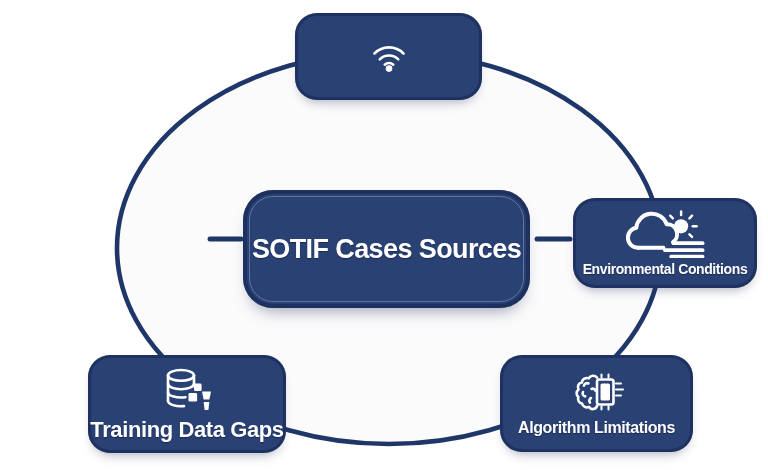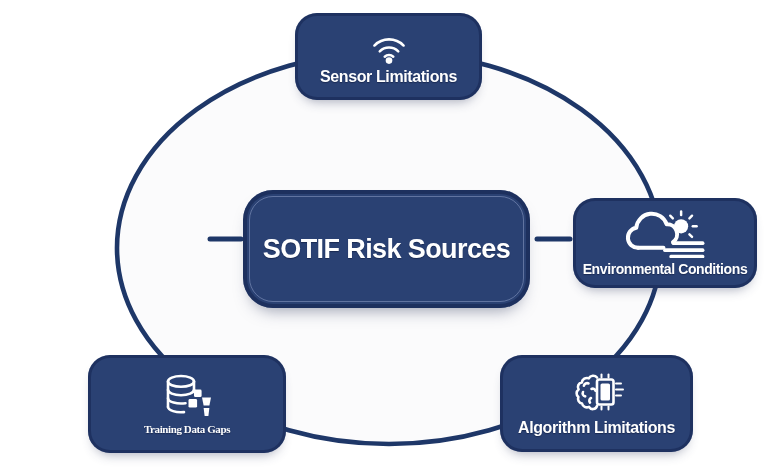--- a/index.html
+++ b/index.html
@@ -35,21 +35,21 @@
   .n-center{
     left:243px; top:190px; width:287px; height:118px;
     border-radius:30px;
     box-shadow: inset 0 0 0 4px rgba(16,32,74,.5), 0 10px 16px -8px rgba(50,60,95,.5);
   }
   .n-center .ring{
     position:absolute;inset:6px;border:1.6px solid rgba(150,165,205,.5);
     border-radius:24px;pointer-events:none;
   }
   .n-sensor .label, .n-edge .label, .n-algorithm .label{font-size:16px;}
-  .n-training .label{font-size:11px;font-family:Liberation Serif, serif;}
+  .n-training .label{font-size:22px;}
   .n-environmental .label{font-size:14px;}
   .n-center .label{font-size:27px;letter-spacing:-0.6px;}
   .ic{stroke:#ffffff;fill:none;stroke-width:2.6;stroke-linecap:round;stroke-linejoin:round;}
   .icf{fill:#ffffff;stroke:none;}
 </style>
 </head>
 <body>
 
 <div id="stage">
 
@@ -61,21 +61,20 @@
 
   <div class="node n-sensor">
     <span class="icon">
       <svg width="48" height="37" viewBox="0 0 48 38">
         <path class="ic" stroke-width="3" d="M9 18 A 21 21 0 0 1 39 18"></path>
         <path class="ic" stroke-width="3" d="M14.5 24 A 13.5 13.5 0 0 1 33.5 24"></path>
         <path class="ic" stroke-width="3" d="M19.6 29.5 A 6.4 6.4 0 0 1 28.4 29.5"></path>
         <circle class="icf" cx="24" cy="33.5" r="3.4"></circle>
       </svg>
     </span>
-    <span class="label">Sensor Limitations</span>
   </div>
 
 
   <div class="node n-environmental">
     <span class="icon">
       <svg width="86" height="48" viewBox="0 0 56 31">
         <g stroke="#ffffff" stroke-width="1.6" stroke-linecap="round">
           <line x1="38.5" y1="0.8" x2="38.5" y2="3.2"></line>
           <line x1="45.6" y1="3.6" x2="43.9" y2="5.3"></line>
           <line x1="48.6" y1="10.5" x2="46.1" y2="10.5"></line>
@@ -132,16 +131,16 @@
           <line x1="31.5" y1="36.5" x2="31.5" y2="39.5"></line>
           <line x1="38.5" y1="36.5" x2="38.5" y2="39.5"></line>
         </g>
       </svg>
     </span>
     <span class="label">Algorithm Limitations</span>
   </div>
 
   <div class="node n-center">
     <span class="ring"></span>
-    <span class="label">SOTIF Risk Sources</span>
+    <span class="label">SOTIF Cases Sources</span>
   </div>
 
 </div>
 
 </body></html>

